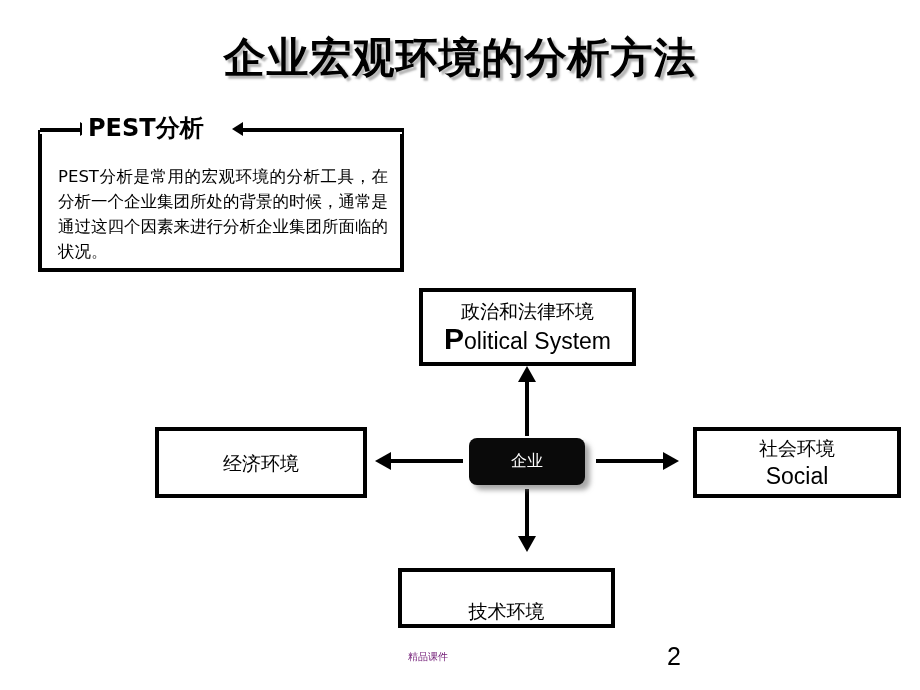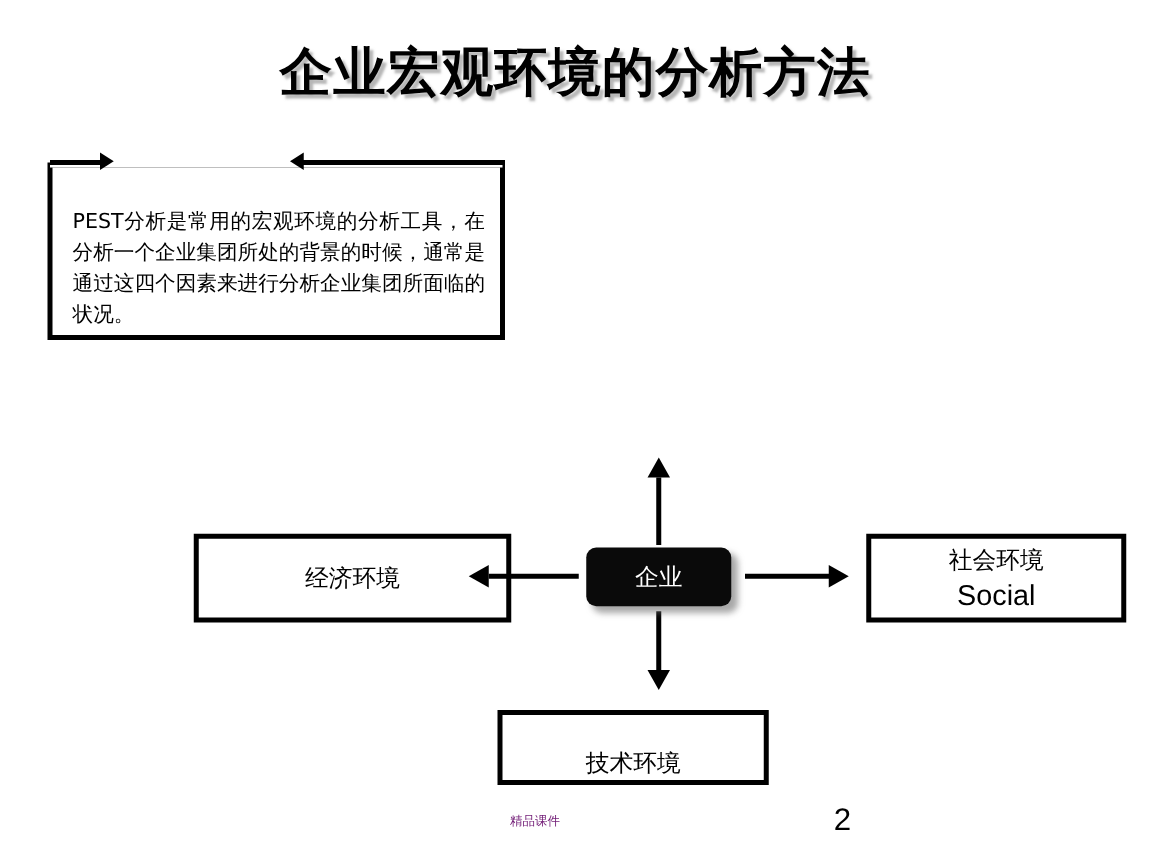--- a/index.html
+++ b/index.html
@@ -148,41 +148,41 @@
     line-height: 30px;
     white-space: nowrap;
   }
   .factor-en .cap {
     font-size: 30px;
     font-weight: bold;
     line-height: 30px;
   }
 
   #box-political { left: 419px; top: 288px; width: 217px; height: 78px; }
-  #box-economic  { left: 155px; top: 427px; width: 254px; height: 71px; }
+  #box-economic  { left: 155px; top: 427px; width: 212px; height: 71px; }
   #box-social    { left: 680px; top: 427px; width: 208px; height: 71px; margin-left: 13px; }
   #box-technological { left: 398px; top: 568px; width: 217px; height: 60px; justify-content: flex-end; }
 
   
   #center-node {
     position: absolute;
     left: 469px;
     top: 438px;
     width: 116px;
     height: 47px;
     background: #0a0a0a;
     border-radius: 8px;
     box-shadow: 5px 5px 5px rgba(110,110,110,0.6);
     display: flex;
     align-items: center;
     justify-content: center;
   }
   #center-node-label {
     font-family: "DejaVu Sans", "Liberation Sans", sans-serif;
-    font-size: 19px;
+    font-size: 16px;
     color: #ffffff;
     white-space: nowrap;
   }
 
   
   .conn-line-v {
     position: absolute;
     width: 4px;
     background: #000000;
   }
@@ -261,21 +261,26 @@
   <div id="slide-title">企业宏观环境的分析方法</div>
 
   <div id="pest-callout">
     <div id="pest-body">PEST分析是常用的宏观环境的分析工具，在分析一个企业集团所处的背景的时候，通常是通过这四个因素来进行分析企业集团所面临的状况。</div>
   </div>
   <div id="pest-header-mask"></div>
   <div id="pest-leader-left"></div>
   <div id="pest-leader-left-head"></div>
   <div id="pest-leader-right"></div>
   <div id="pest-leader-right-head"></div>
-
+  <div id="pest-label">PEST分析</div>
+
+  <div class="factor-box" id="box-political">
+    <div class="factor-cn">政治和法律环境</div>
+    <div class="factor-en"><span class="cap">P</span><span>olitical System</span></div>
+  </div>
 
   <div class="factor-box" id="box-economic">
     <div class="factor-cn">经济环境</div>
   </div>
 
   <div class="factor-box" id="box-social">
     <div class="factor-cn">社会环境</div>
     <div class="factor-en"><span>S</span><span>ocial</span></div>
   </div>
 

